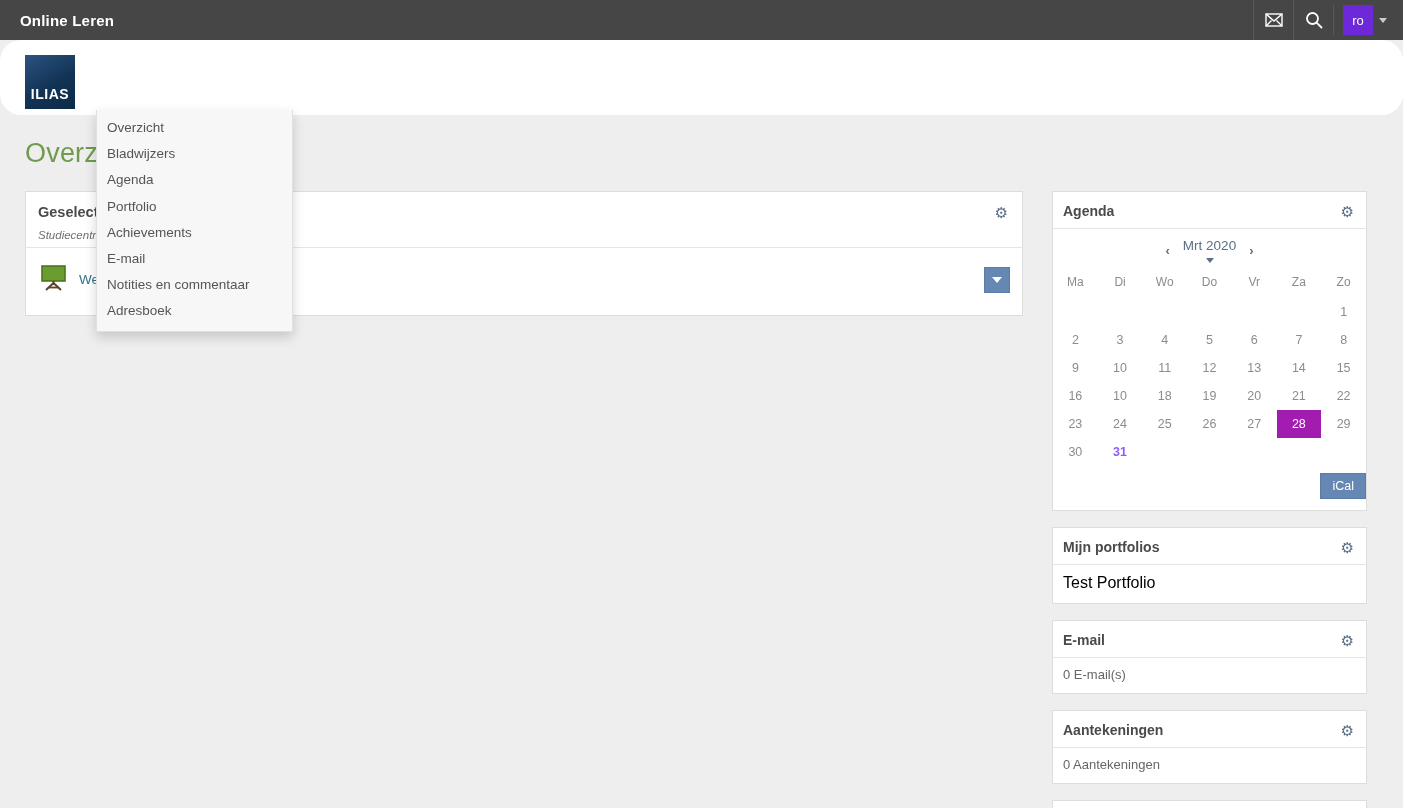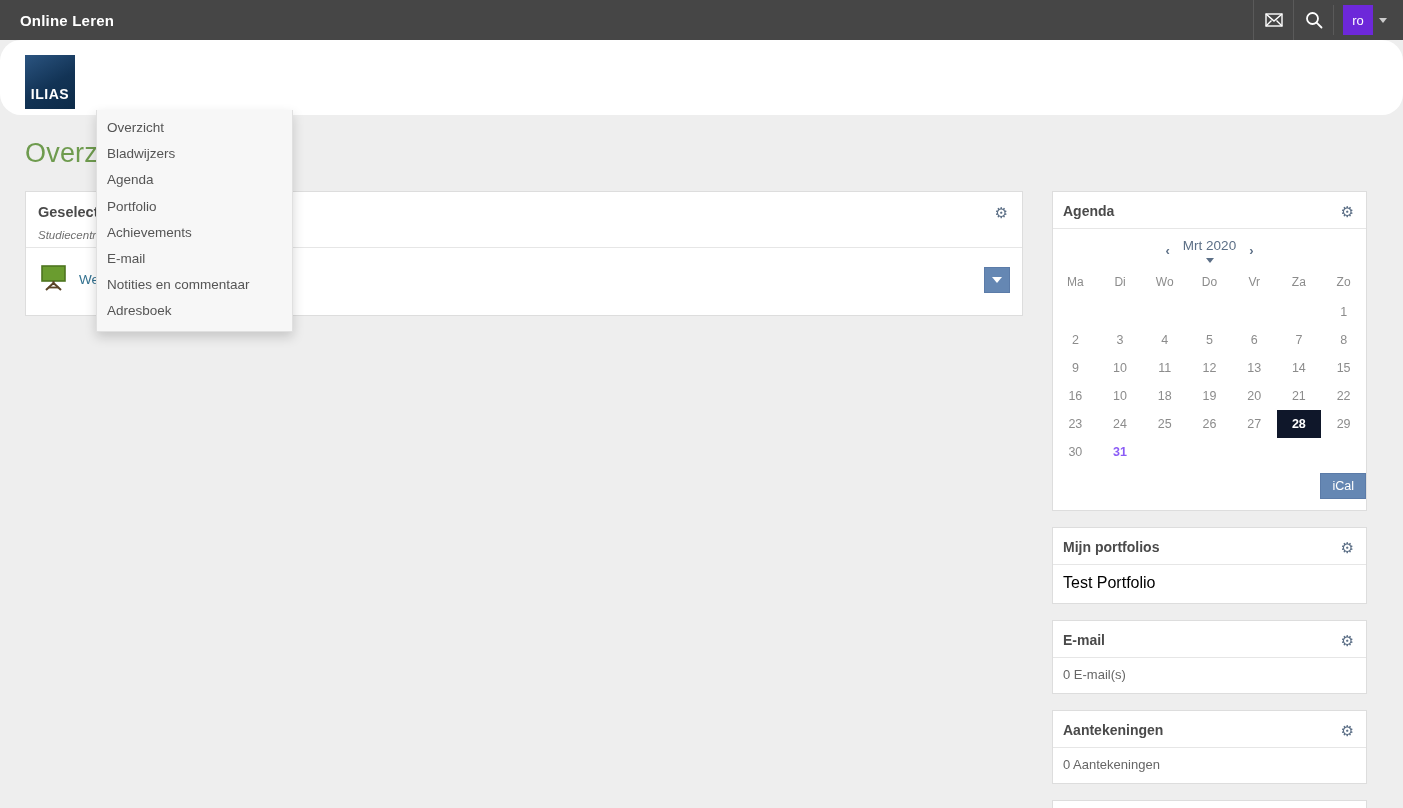--- a/index.html
+++ b/index.html
@@ -166,21 +166,21 @@
   }
   table.cal { width: 100%; border-collapse: collapse; table-layout: fixed; padding-left: 12px; }
   table.cal th {
     font-size: 12px; color: #8c8c8c; font-weight: normal;
     padding: 6px 0 9px 0; text-align: center;
   }
   table.cal td {
     font-size: 12.5px; color: #8c8c8c;
     text-align: center; height: 28px; vertical-align: middle;
   }
-  table.cal td.today { background: #0f172a; color: #ffffff; font-weight: bold; }
+  table.cal td.today { background: #a21caf; color: #ffffff; }
   table.cal td.bold { color: #8b5cf6; font-weight: bold; }
   .ical-row { display: flex; justify-content: flex-end; padding: 7px 0 11px 0; }
   .ical-btn {
     background: #6587b3; color: #ffffff; font-size: 12.5px;
     padding: 5px 11px; border: 1px solid #5b7ba8;
   }
 </style>
 </head>
 <body>
 

